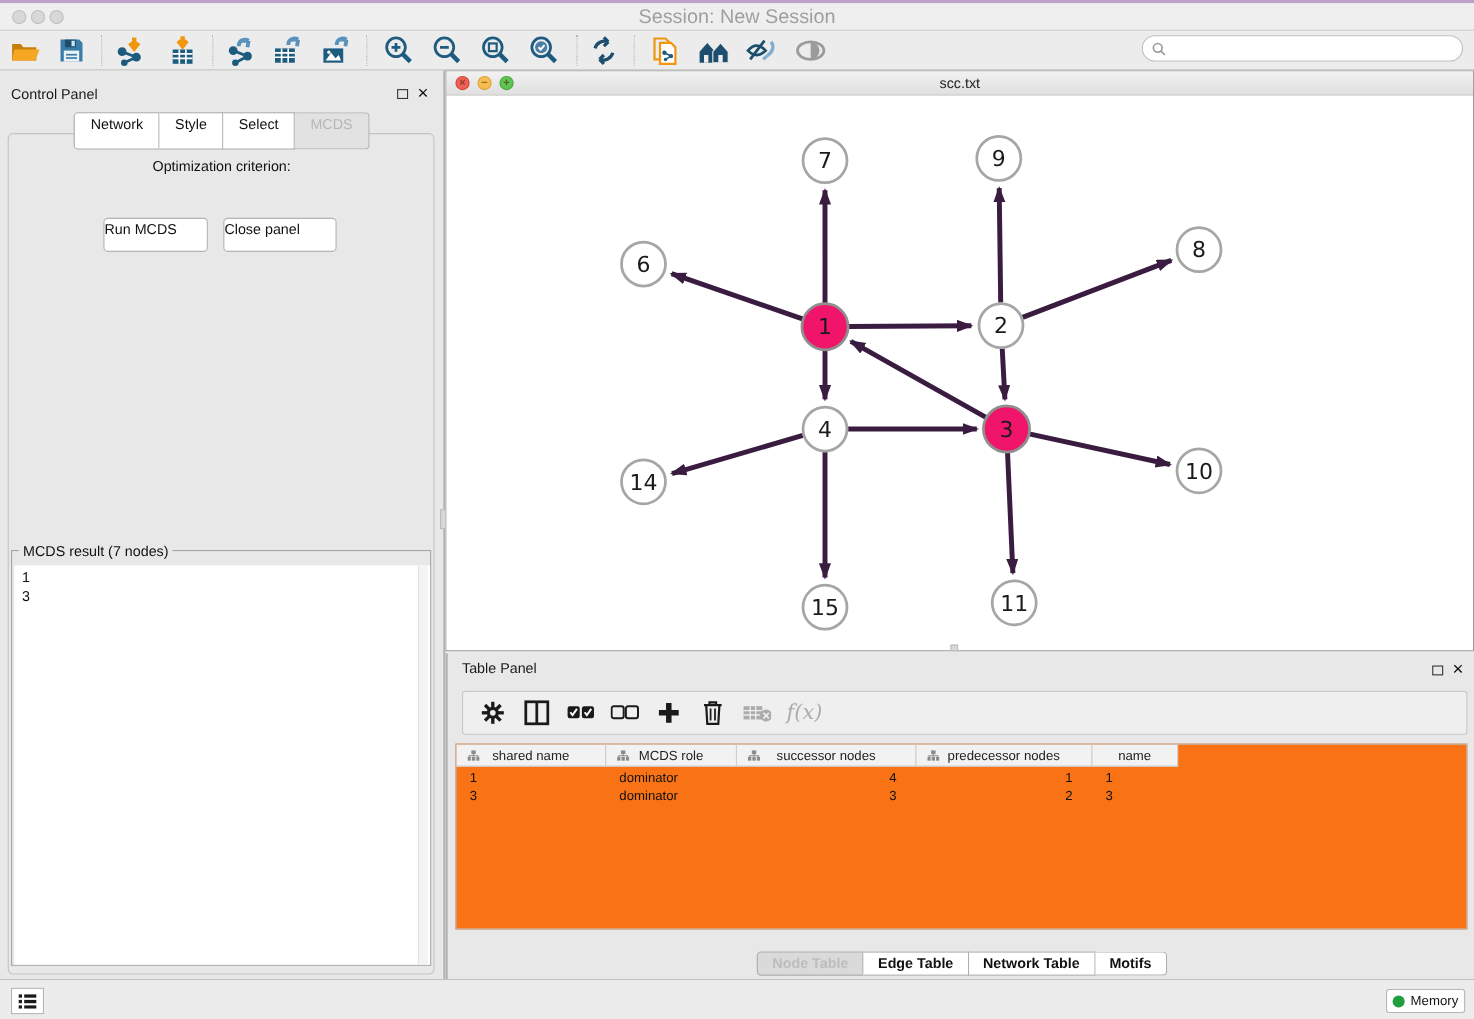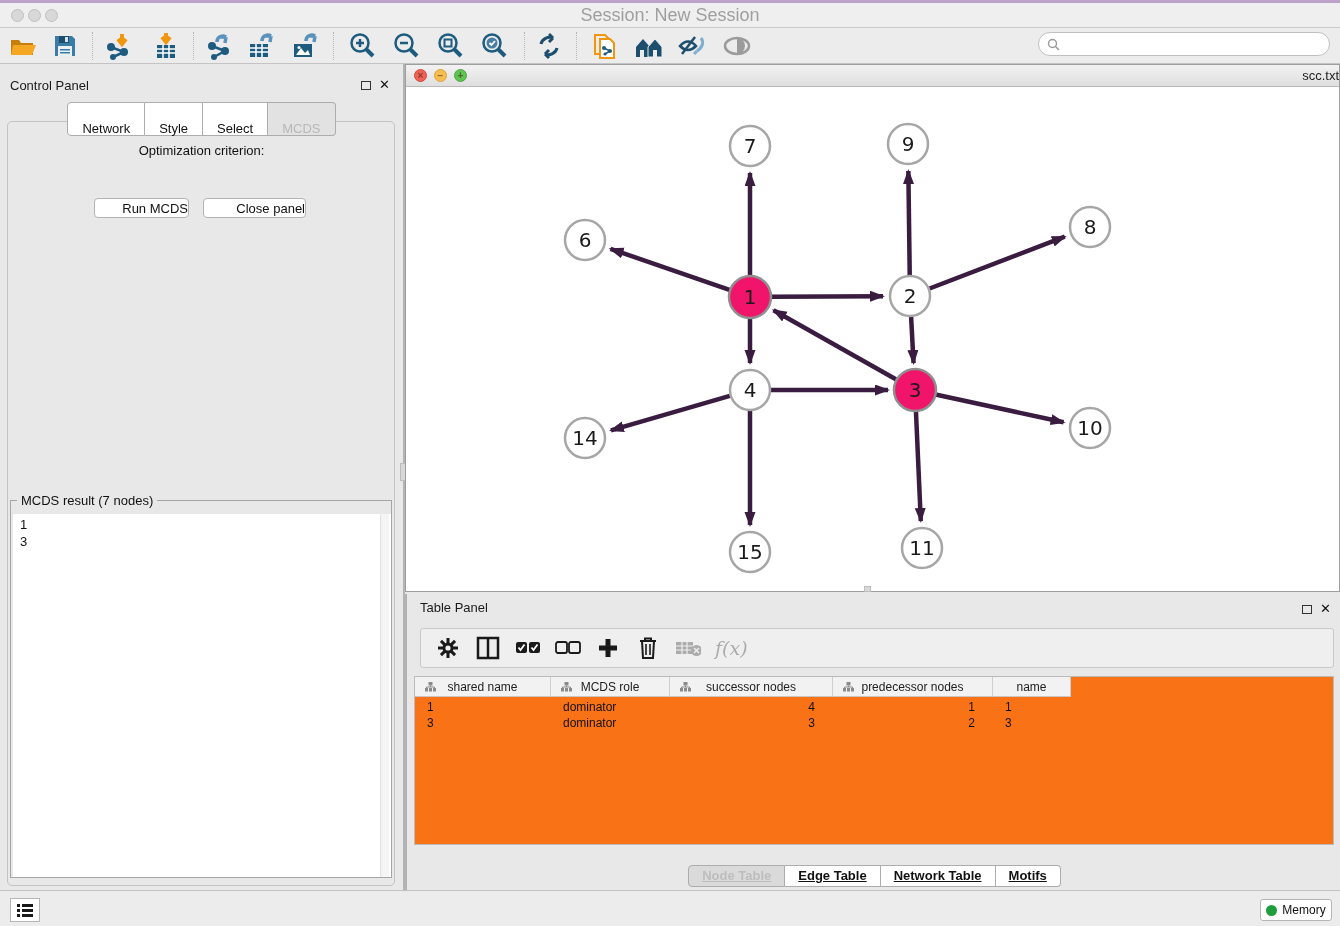--- a/index.html
+++ b/index.html
@@ -20,61 +20,61 @@
   #toolbar-search { right:10px; top:4px; width:292px; height:24px; background:#FFF; border:1px solid #C0C0C0; border-radius:12px; display:flex; align-items:center; padding-left:8px; }
   #toolbar-search input { border:none; outline:none; background:transparent; font-size:12px; width:250px; margin-left:4px; }
 
   
   #control-panel { left:0; top:70px; width:403px; height:826px; background:#E8E8E8; }
   #cp-header { left:10px; top:8px; font-size:13px; color:#1A1A1A; }
   .float-icon { width:10px; height:9px; border:1.5px solid #333; top:11px; }
   .close-icon { font-size:13px; font-weight:bold; color:#111; top:7px; }
   #cp-tabcontent { left:7px; top:51px; width:388px; height:765px; background:#E8E8E8; border:1px solid #C3C3C3; border-radius:5px; }
   #cp-tabs { left:0; top:32px; width:403px; height:21px; display:flex; justify-content:center; z-index:3; }
-  .cp-tab { height:34px; line-height:19px; padding:16px 14px; font-size:13px; background:#FFF; border:1px solid #ADADAD; border-left:none; color:#111; }
+  .cp-tab { height:34px; line-height:19px; padding:0 14px; font-size:13px; background:#FFF; border:1px solid #ADADAD; border-left:none; color:#111; }
   .cp-tab:first-child { border-left:1px solid #ADADAD; border-radius:4px 0 0 4px; }
   .cp-tab.active { background:#E2E2E2; color:#B7B7B7; border-radius:0 4px 4px 0; }
   #opt-label { left:0; top:73px; width:403px; text-align:center; font-size:13px; color:#111; }
   #criterion-select { left:45px; top:95px; width:308px; height:21px; background:#FFF; border:1px solid #B3B3B3; border-radius:4px; font-size:13px; line-height:19px; padding-left:9px; color:#111; }
   #criterion-select .chev { position:absolute; right:7px; top:3px; }
-  .cp-btn { top:128px; height:20px; background:#FFF; border:1px solid #B3B3B3; border-radius:4px; font-size:13px; text-align:right; line-height:19px; color:#111; }
+  .cp-btn { top:128px; height:31px; background:#FFF; border:1px solid #B3B3B3; border-radius:4px; font-size:13px; text-align:left; line-height:19px; color:#111; }
   #run-btn { left:94px; width:95px; }
   #closep-btn { left:203px; width:103px; }
   #mcds-group { left:10px; top:430px; width:382px; height:378px; border:1px solid #A5A5A5; background:#E8E8E8; }
   #mcds-legend { position:absolute; left:6px; top:-8px; background:#E8E8E8; padding:0 4px; font-size:13px; color:#111; }
   #mcds-text { position:absolute; left:2px; top:13px; width:378px; height:363px; background:#FFF; font-size:13px; line-height:17px; padding:2px 0 0 7px; white-space:pre; color:#111; }
   #mcds-scroll { position:absolute; right:2px; top:13px; width:9px; height:363px; background:#F4F4F4; border-left:1px solid #E2E2E2; }
   #cp-divider { left:403px; top:64px; width:2px; height:826px; background:#B3B3B3; }
   #cp-divider-handle { left:400px; top:463px; width:8px; height:18px; background:#D8D8D8; border:1px solid #BBB; }
 
   
   #net-window { left:405px; top:64px; width:935px; height:528px; border:1px solid #9E9E9E; background:#FFF; }
   #net-titlebar { position:absolute; left:0; top:0; width:100%; height:22px; background:linear-gradient(#F2F2F2,#DFDFDF); border-bottom:1px solid #B9B9B9; }
-  #net-titlebar .title { width:100%; text-align:right; font-size:13px; line-height:21px; color:#222; }
+  #net-titlebar .title { width:100%; text-align:center; font-size:13px; line-height:21px; color:#222; }
   .mac-dot { width:13px; height:13px; border-radius:50%; top:4px; font-size:10px; line-height:12px; text-align:center; color:rgba(60,30,0,.55); font-weight:bold; }
   .dot-red { background:#EE6156; border:1px solid #D8463C; }
   .dot-yellow { background:#F6BE4F; border:1px solid #DFA03E; }
   .dot-green { background:#62C355; border:1px solid #4EA73F; }
   #graph-canvas { position:absolute; left:0; top:22px; width:933px; height:504px; background:#FFF; }
   #net-handle { left:864px; top:586px; width:7px; height:6px; background:#D8D8D8; border:1px solid #BDBDBD; }
 
   
   #table-panel { left:405px; top:594px; width:935px; height:296px; background:#E8E8E8; border-left:2px solid #B3B3B3; }
   #tp-header { left:13px; top:6px; font-size:13px; color:#1A1A1A; }
   #tp-toolbar { left:13px; top:34px; width:914px; height:40px; background:#EFEFEF; border:1px solid #C9C9C9; border-radius:3px; display:flex; align-items:center; gap:14px; padding-left:14px; }
   .tpt-icon { width:26px; height:26px; display:flex; align-items:center; justify-content:center; }
   #fx-label { font-size:19px; font-style:italic; font-family:"DejaVu Serif",serif; color:#ABABAB; }
   #node-table { left:7px; top:82px; width:920px; height:169px; background:#f97316; border:1px solid #BBB; }
   #nt-header { position:absolute; left:0; top:0; height:20px; display:flex; }
   .nt-hcell { position:relative; height:20px; background:#F2F2F2; border-right:1px solid #CFCFCF; border-bottom:1px solid #C6C6C6; font-size:12px; color:#222; display:flex; align-items:center; justify-content:center; }
   .nt-hcell svg { position:absolute; left:10px; top:5px; }
   .nt-row { position:absolute; left:0; height:16px; display:flex; }
   .nt-cell { height:16px; font-size:12px; color:#111; line-height:16px; padding:0 18px 0 12px; }
   #tp-tabs { left:0; top:271px; width:935px; height:23px; display:flex; justify-content:center; }
-  .tp-tab { height:22px; line-height:20px; padding:0 13px; font-size:13px; font-weight:600; background:#FFF; border:1px solid #ADADAD; border-left:none; color:#111;text-decoration:underline; }
+  .tp-tab { height:22px; line-height:20px; padding:0 13px; font-size:13px; font-weight:600; background:#FFF; border:1px solid #ADADAD; border-left:none; color:#111; }
   .tp-tab.active { background:#DADADA; color:#BDBDBD; border-left:1px solid #ADADAD; border-radius:4px 0 0 4px; }
   .tp-tab:last-child { border-radius:0 4px 4px 0; }
 
   
   #status-bar { left:0; top:890px; width:1340px; height:41px; background:#ECECEC; border-top:1px solid #C2C2C2; }
   #list-btn { left:10px; top:7px; width:30px; height:24px; background:#FFF; border:1px solid #B6B6B6; display:flex; align-items:center; justify-content:center; }
   #memory-btn { right:8px; top:8px; width:72px; height:22px; background:#FFF; border:1px solid #B6B6B6; border-radius:3px; display:flex; align-items:center; justify-content:center; gap:5px; font-size:12px; color:#111; }
   #memory-dot { width:11px; height:11px; border-radius:50%; background:#1F9E3E; }
 </style>
 </head>

